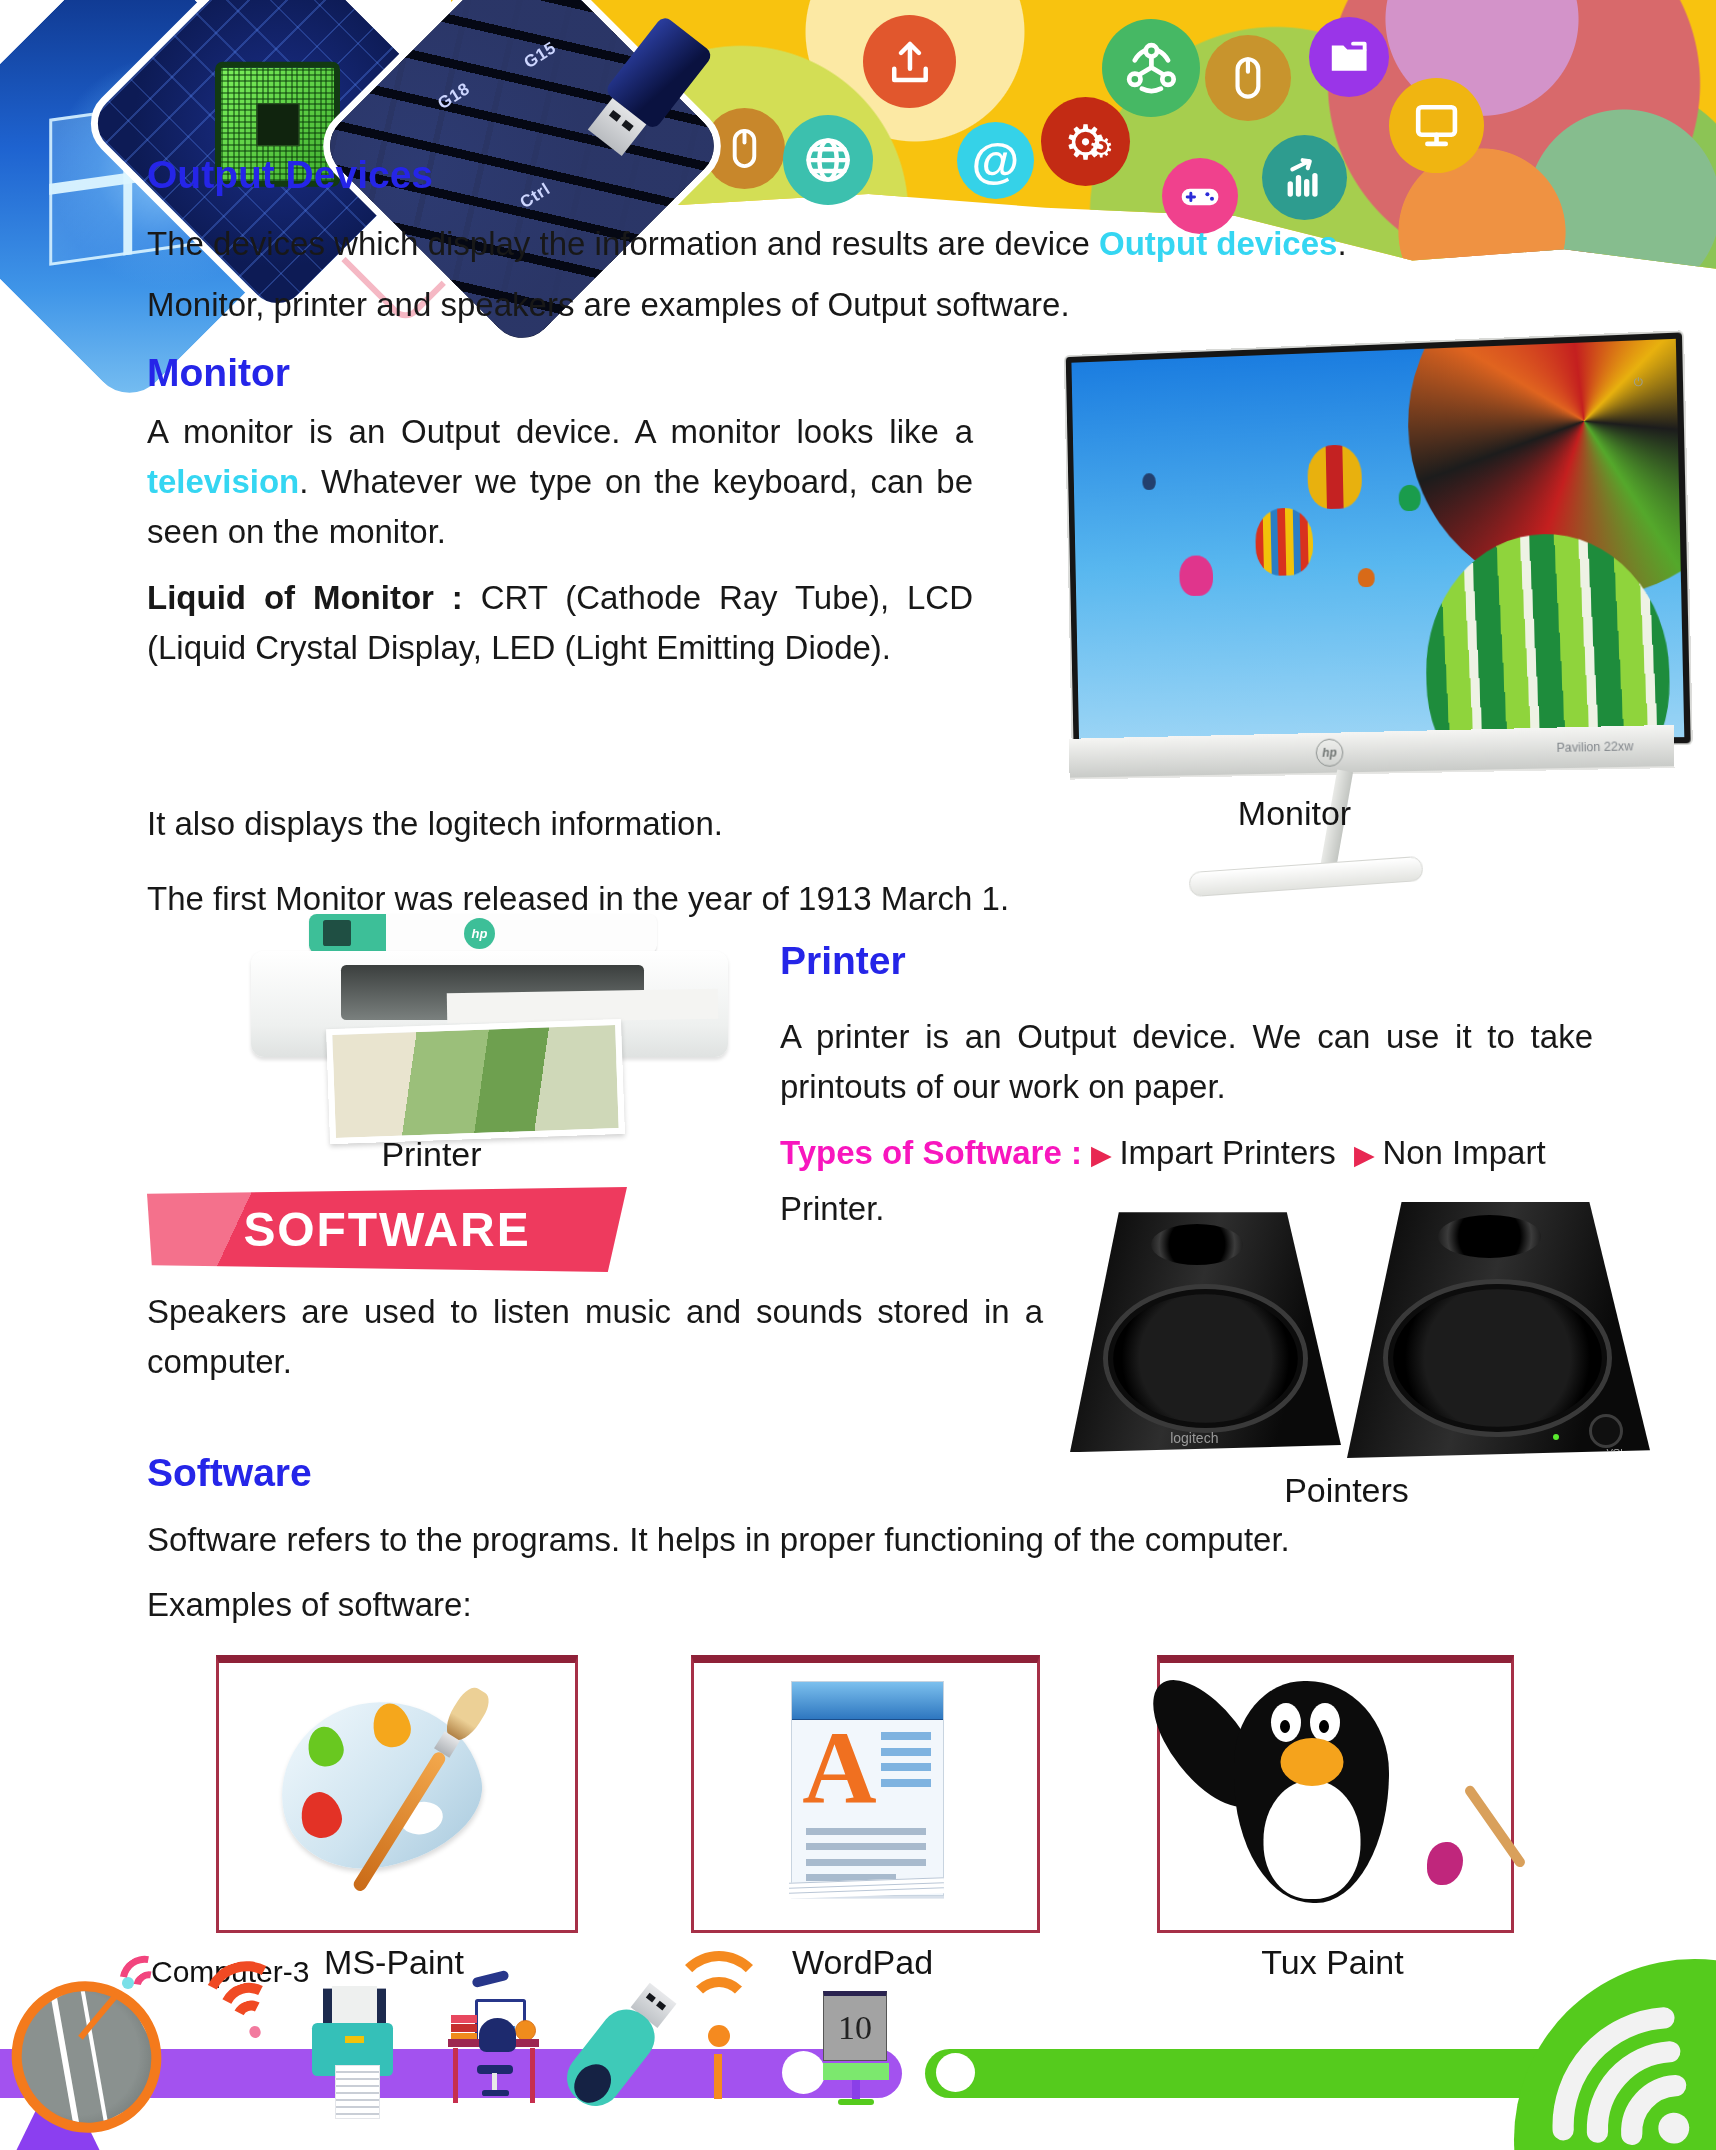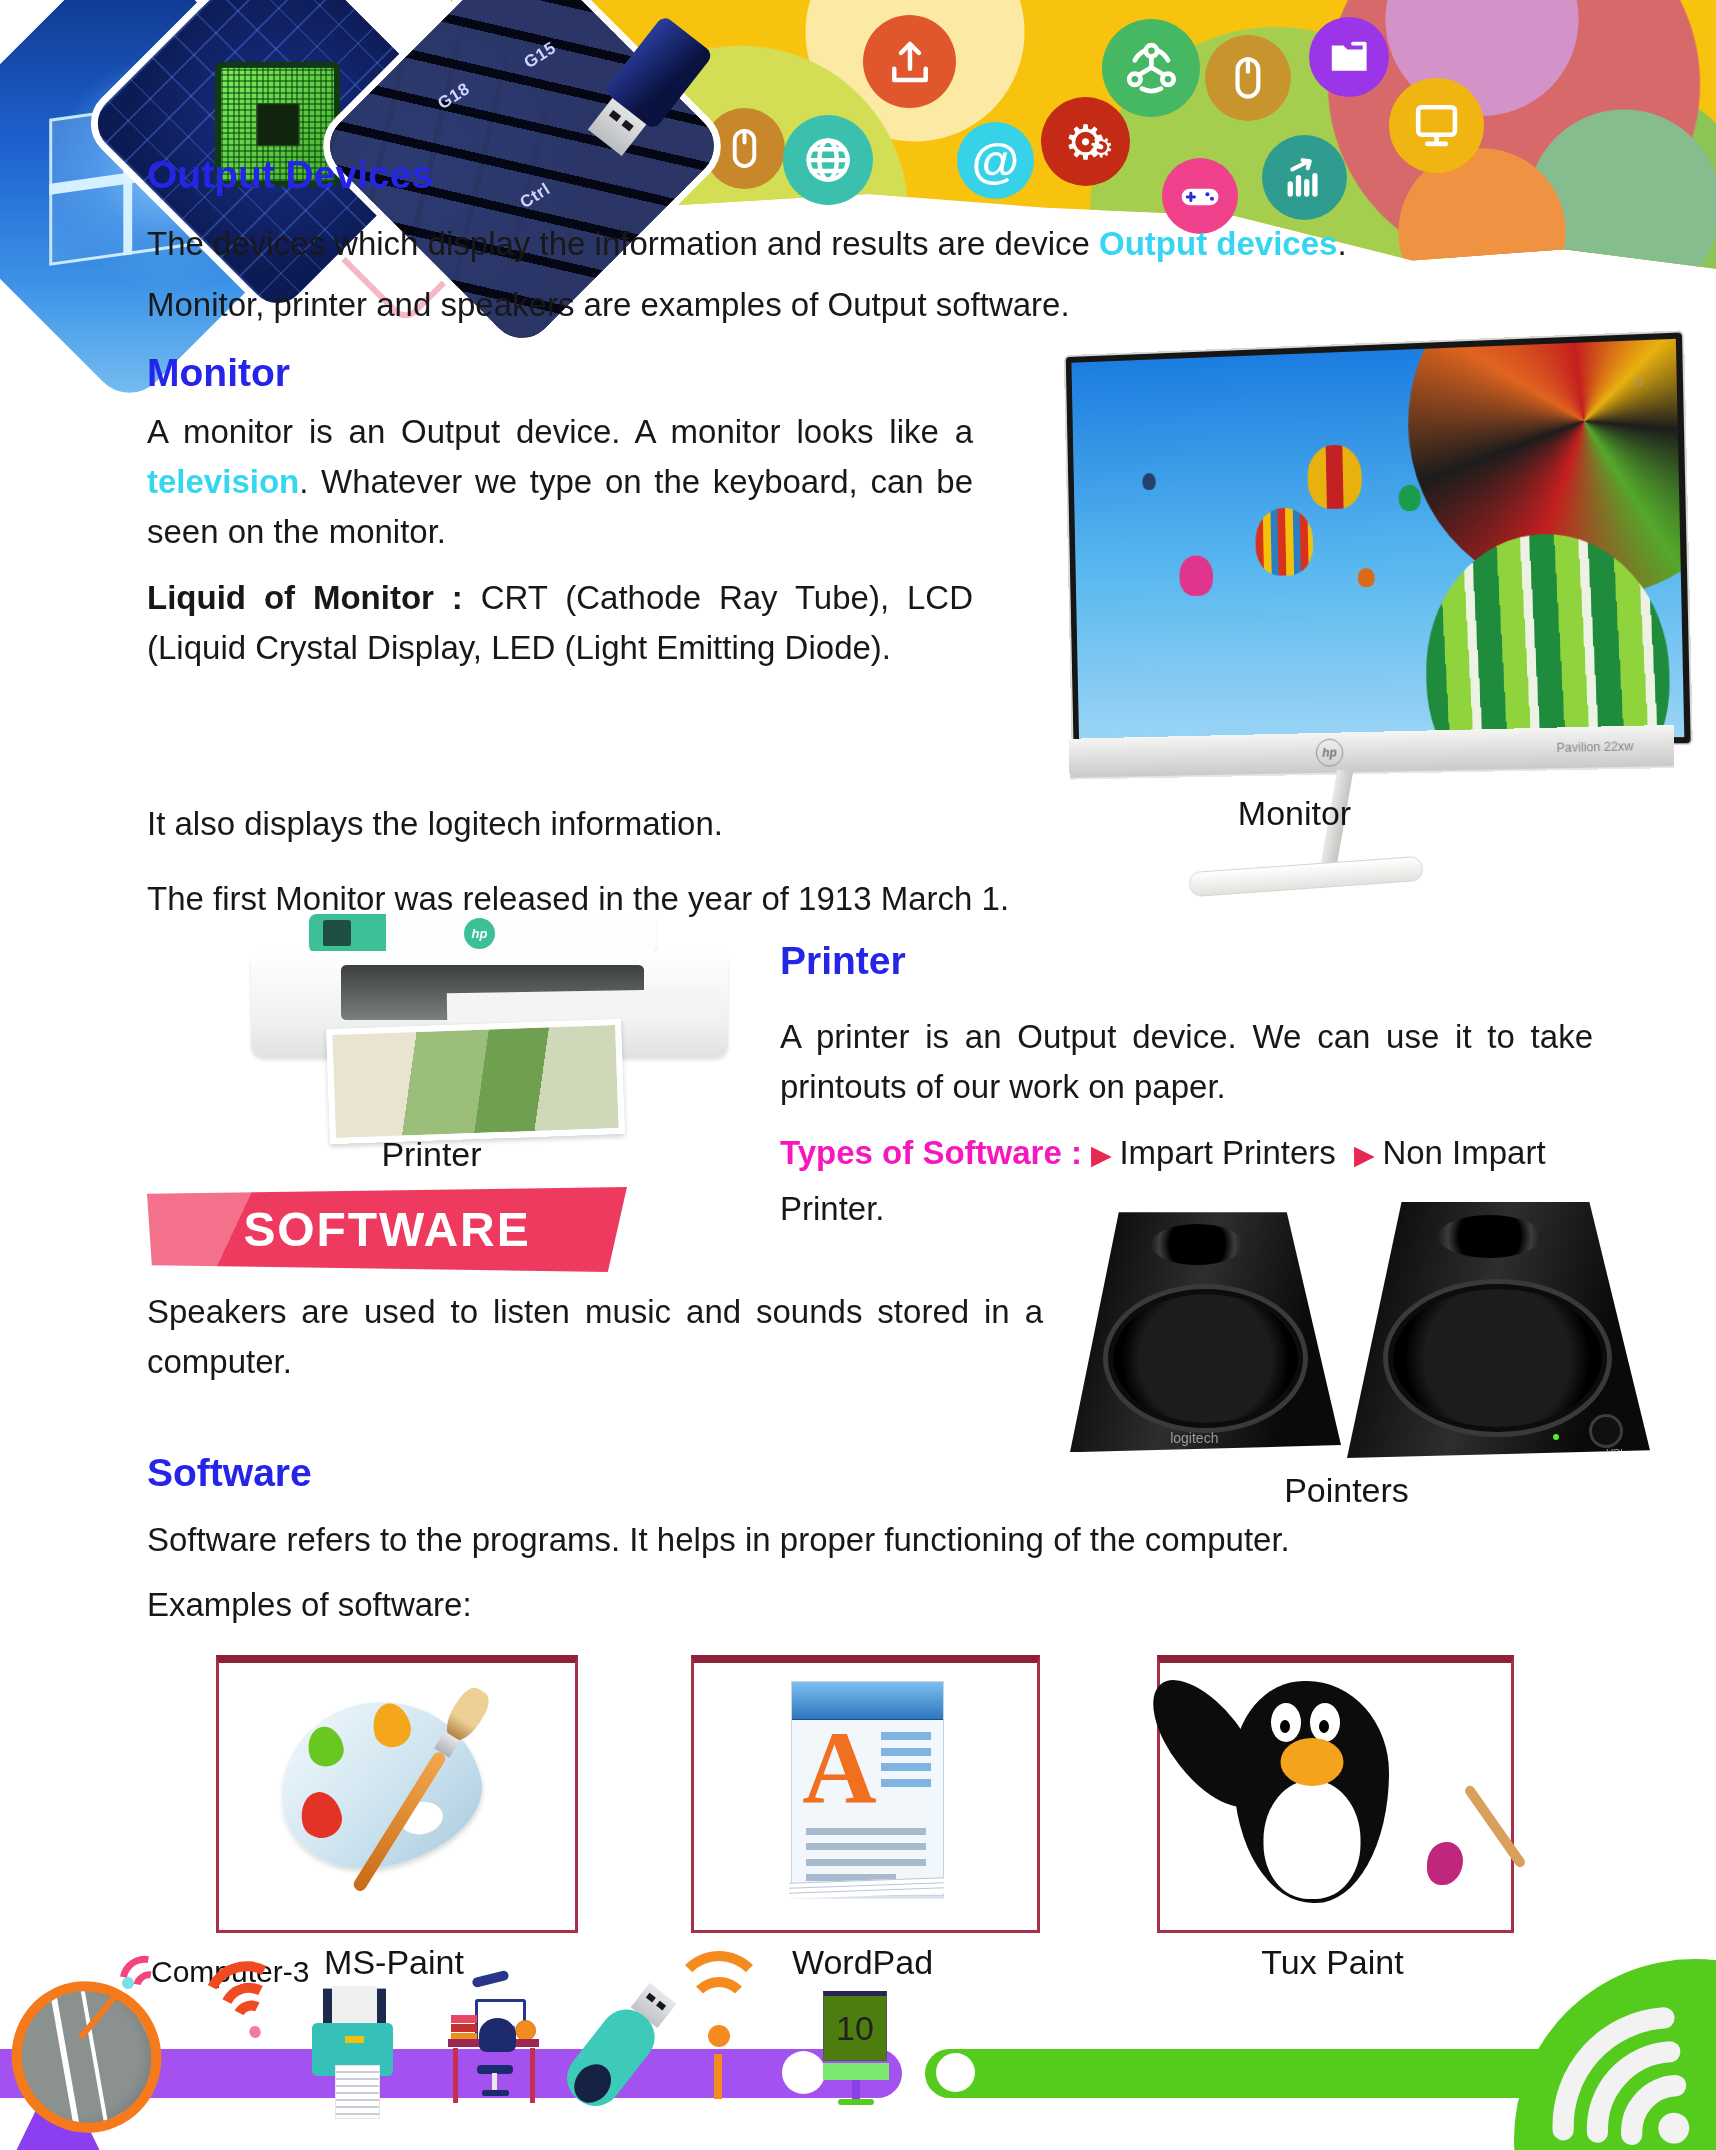--- a/index.html
+++ b/index.html
@@ -181,22 +181,22 @@
   .tux-beak{position:absolute;left:50%;top:57px;transform:translateX(-50%);width:63px;height:48px;background:#f5a31c;border-radius:50%;}
   .tux-brushhandle{position:absolute;right:11.6px;bottom:55px;width:9.7px;height:97px;background:#d9a05b;transform:rotate(-35deg);border-radius:5.2px;}
   .tux-paintblob{position:absolute;right:48px;bottom:45px;width:36px;height:43px;background:#c0267c;border-radius:55% 45% 60% 40%;}
   
   .bar-purple{left:0;top:2049px;width:902px;height:49px;background:#a352ef;border-radius:0 24.5px 24.5px 0;}
   .bar-green{left:925px;top:2049px;width:791px;height:49px;background:#55cb1d;border-radius:24.5px 0 0 24.5px;}
   .hole-w{background:#fff;border-radius:50%;}
   .big-green{left:1514px;top:1959px;width:361px;height:361px;border-radius:50%;background:#55cb1d;}
   .big-green svg{position:absolute;left:26px;top:39px;width:193px;height:193px;transform:rotate(-48deg);}
   .badge10{left:823px;top:1991px;width:67px;height:108px;}
-  .badge10 .face{position:absolute;left:0;top:0;width:62px;height:64px;background:#4d7c0f;border:1.9px solid #555;border-top:5.8px solid #2a2350;
-    display:flex;align-items:center;justify-content:center;font-size:34px;color:#222;}
+  .badge10 .face{position:absolute;left:0;top:0;width:62px;height:64px;background:#a3a3a3;border:1.9px solid #555;border-top:5.8px solid #2a2350;
+    display:flex;align-items:center;justify-content:center;font-size:34px;color:#222;font-family:Liberation Serif, serif;}
   .badge10 .strip{position:absolute;left:0;top:72px;width:66px;height:17px;background:#7ce86e;}
   .badge10 .leg{position:absolute;left:29px;top:89px;width:7.7px;height:20.6px;background:#8a3fe8;}
   .badge10 .base{position:absolute;left:15px;top:108px;width:36px;height:6.4px;background:#55cb1d;border-radius:3.2px;}
   .sat-tri{left:16px;top:2065px;width:84px;height:86px;background:#8b3ff0;clip-path:polygon(50% 0,100% 100%,0 100%);}
   .sat-dish{left:11.6px;top:1981px;width:129px;height:132px;border-radius:50%;border:10.3px solid #f47a1c;
     background:radial-gradient(circle at 45% 45%,#8a918f 0 60%,#636a68 100%);transform:rotate(-28deg);overflow:hidden;}
   .sat-slash{position:absolute;background:#fff;width:6.4px;height:142px;}
   .sat-arm{left:97px;top:1984px;width:6.4px;height:61px;background:#f47a1c;transform:rotate(40deg);}
   .sat-dot{left:122px;top:1977px;width:11.6px;height:11.6px;border-radius:50%;background:#7ae0e8;}
   .wifi{position:absolute;}

